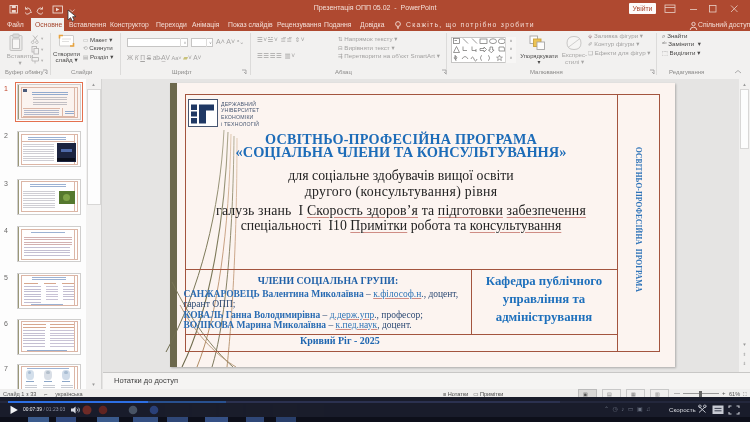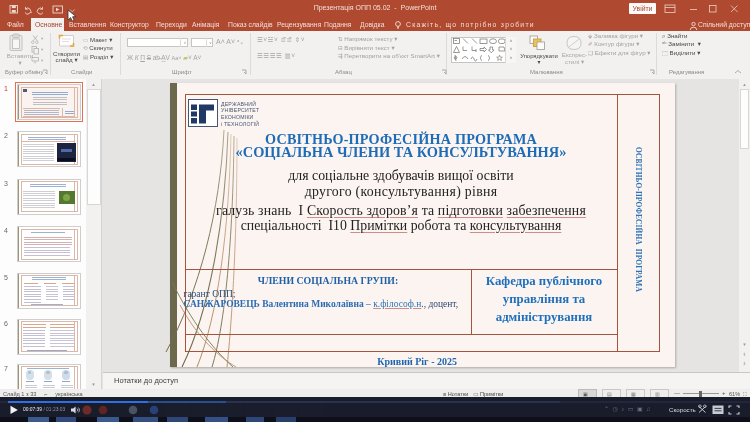--- a/index.html
+++ b/index.html
@@ -424,24 +424,26 @@
 
 <div class="abs ser" style="left:186px;top:131.9px;line-height:1;width:430px;text-align:center;color:#1d6cb8;font-weight:bold;font-size:14.2px;letter-spacing:0.2px;">ОСВІТНЬО-ПРОФЕСІЙНА ПРОГРАМА</div>
 <div class="abs ser" style="left:186px;top:145.2px;line-height:1;width:430px;text-align:center;color:#1d6cb8;font-weight:bold;font-size:14.4px;">«СОЦІАЛЬНА ЧЛЕНИ ТА КОНСУЛЬТУВАННЯ»</div>
 <div class="abs ser" style="left:186px;top:168.7px;line-height:1;width:430px;text-align:center;color:#222;font-size:13.8px;">для соціальне здобувачів вищої освіти</div>
 <div class="abs ser" style="left:186px;top:185.2px;line-height:1;width:430px;text-align:center;color:#222;font-size:13.8px;letter-spacing:0.3px;">другого (консультування) рівня</div>
 <div class="abs ser" style="left:186px;top:204.2px;line-height:1;width:430px;text-align:center;color:#222;font-size:13.8px;letter-spacing:0.15px;">галузь знань&nbsp; І <u>Скорость здоров’я</u> та <u>підготовки</u> <u>забезпечення</u></div>
 <div class="abs ser" style="left:186px;top:218.7px;line-height:1;width:430px;text-align:center;color:#222;font-size:13.8px;">спеціальності&nbsp; І10 <u>Примітки</u> робота та <u>консультування</u></div>
 
 <div class="abs ser" style="left:186px;top:276px;line-height:1;width:284px;text-align:center;color:#2061a8;font-weight:bold;font-size:9.8px;">ЧЛЕНИ СОЦІАЛЬНА ГРУПИ:</div>
 <div class="abs ser" style="left:183.5px;top:289px;width:286px;font-size:9.5px;line-height:10.4px;color:#2d4a74;">
+  <div><b style="color:#2a6cb3;">САНЖАРОВЕЦЬ Валентина Миколаївна</b> – <u style="color:#2e74b6;">к.філософ.н</u>., доцент,</div>
   <div>гарант ОПП;</div>
-  <div><b style="color:#2a6cb3;">САНЖАРОВЕЦЬ Валентина Миколаївна</b> – <u style="color:#2e74b6;">к.філософ.н</u>., доцент,</div>
-</div>
-<div class="abs ser" style="left:300px;top:336px;line-height:1;width:157px;text-align:right;color:#1e66b0;font-weight:bold;font-size:10px;margin-top:21px;">Кривий Ріг - 2025</div>
+  <div><b style="color:#2a6cb3;">КОВАЛЬ Ганна Володимирівна</b> – <u style="color:#2e74b6;">д.держ.упр</u>., професор;</div>
+  <div><b style="color:#2a6cb3;">ВОЛІКОВА Марина Миколаївна</b> – <u style="color:#2e74b6;">к.пед.наук</u>, доцент.</div>
+</div>
+<div class="abs ser" style="left:300px;top:336px;line-height:1;width:157px;text-align:left;color:#1e66b0;font-weight:bold;font-size:10px;">Кривий Ріг - 2025</div>
 
 <div class="abs ser" style="left:472px;top:271.5px;width:144px;text-align:center;color:#1e70bc;font-weight:bold;font-size:12.8px;line-height:18px;">Кафедра публічного<br>управління та<br>адміністрування</div>
 
 <div class="abs ser" style="left:617px;top:94px;width:42px;height:257px;">
   <div style="position:absolute;left:50%;top:53px;transform:translateX(-50%);writing-mode:vertical-rl;color:#2e73b8;font-weight:bold;font-size:7.4px;letter-spacing:0.15px;white-space:nowrap;">ОСВІТНЬО-ПРОФЕСІЙНА&nbsp; ПРОГРАМА</div>
 </div>
 
 <div class="abs" style="left:739px;top:79px;width:11px;height:293px;background:#f2f1f0;"></div>
 <div class="abs" style="left:739px;top:80px;width:11px;height:9px;color:#999;font-size:4.5px;text-align:center;line-height:9px;">▲</div>
 <div class="abs" style="left:740px;top:89px;width:9px;height:60px;background:#fdfdfd;border:1px solid #d8d7d6;box-sizing:border-box;"></div>

